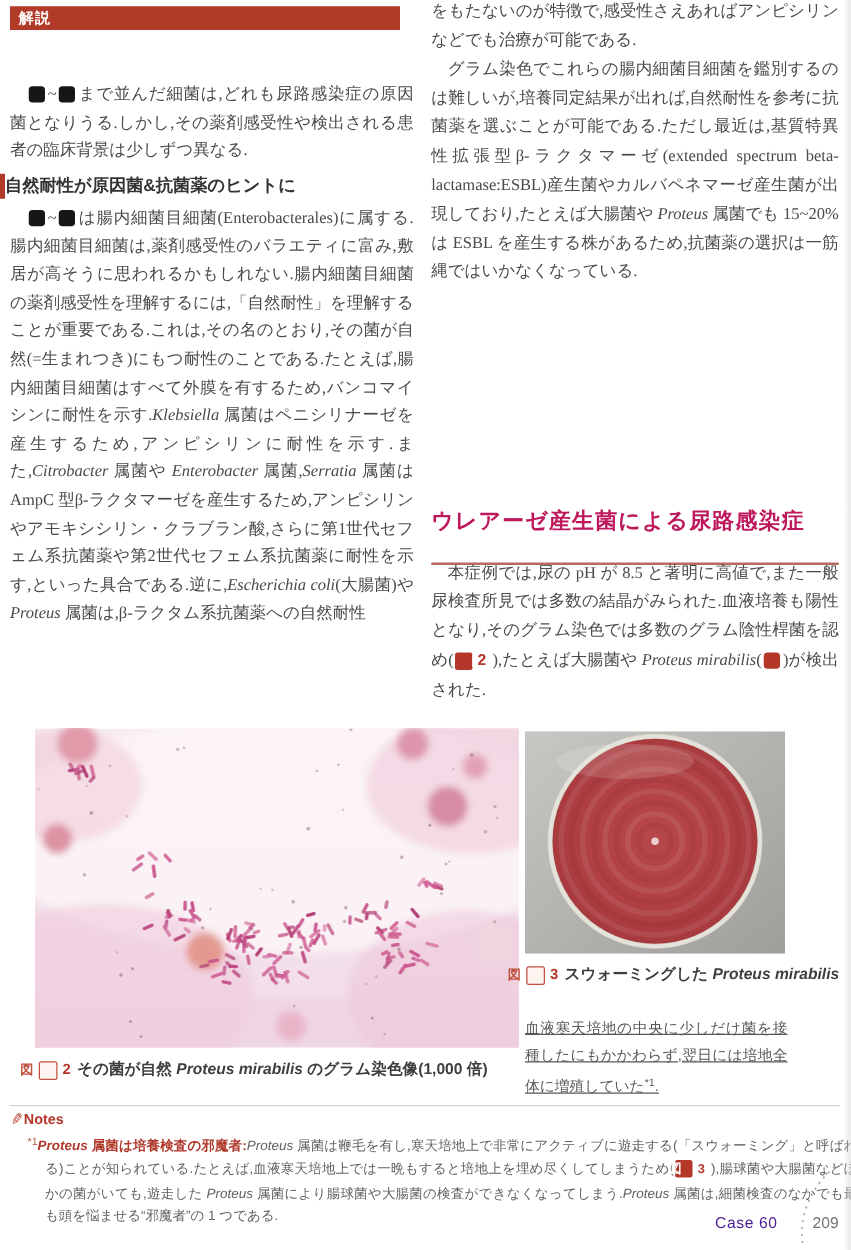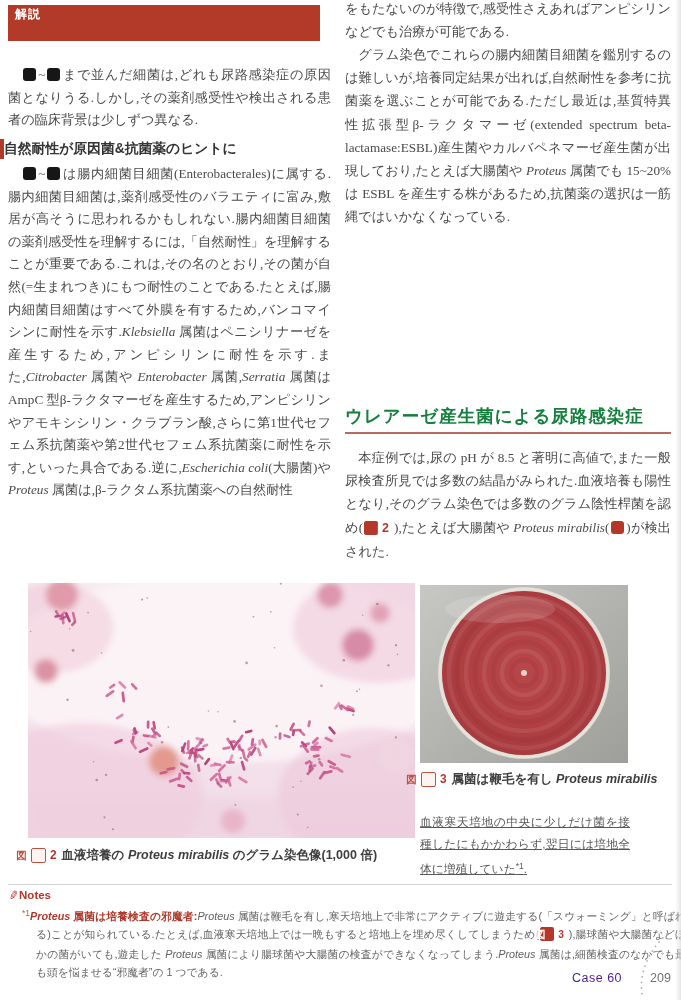--- a/index.html
+++ b/index.html
@@ -6,39 +6,39 @@
     --sans:"Liberation Sans","DejaVu Sans",sans-serif;
     --serif:"Liberation Serif","DejaVu Serif",serif;
     --accent:#b23a29;
   }
   html,body{margin:0;padding:0;}
   #page{position:relative;width:681px;height:1000px;background:#ffffff;overflow:hidden;
         font-family:var(--serif);color:#474747;}
   .abs{position:absolute;}
 
   
-  .tab{left:8px;top:5px;width:305px;height:36px;background:var(--accent);color:#fff;
+  .tab{left:8px;top:5px;width:305px;height:19px;background:var(--accent);color:#fff;
        font:bold 12px/19px var(--sans);padding-left:7px;letter-spacing:1px;}
   .title{left:8px;top:27px;width:322px;font-family:var(--sans);font-weight:600;
          font-size:20px;letter-spacing:1.5px;color:#3d3d3d;padding-bottom:7px;
          border-bottom:3px solid #a84a3c;}
 
   
   .para{font-size:13.2px;line-height:22.6px;text-align:justify;color:#4a4a4a;}
   .ind{text-indent:1em;}
   .p1{left:8px;top:64px;width:323px;}
   .sub{left:0;top:139px;border-left:4px solid var(--accent);padding-left:0;
        font-family:var(--sans);font-weight:bold;font-size:13.8px;color:#333;line-height:20px;}
   .p2{left:8px;top:163px;width:323px;}
   .rp{left:345px;width:326px;line-height:23.2px;}
   .rp1{top:-3px;}
   .rp2{top:43px;}
   .rp3{top:252px;}
   .h2{left:345px;top:404px;width:326px;font-family:var(--sans);font-weight:600;
-      font-size:17.5px;letter-spacing:1px;color:#15803d;padding-bottom:4px;
+      font-size:17.5px;letter-spacing:1px;color:#be185d;padding-bottom:22px;
       border-bottom:2px solid #b86a5e;}
   .rp4{top:446px;}
 
   
   .it{font-style:italic;}
   .badge{display:inline-block;width:13px;height:13px;border-radius:3px;background:#161616;
          color:#fff;font:bold 10px/13px var(--sans);text-align:center;vertical-align:1px;margin:0 2px;}
   .badge-red{background:#b5372a;}
   .figbox{display:inline-block;width:14px;height:14px;border-radius:2px;background:#b5372a;
           color:#fff;font:bold 10.5px/14px var(--sans);text-align:center;vertical-align:0;margin:0 1px;}
@@ -317,22 +317,22 @@
           <circle cx="104" cy="88" r="58" fill="none" stroke="rgba(240,220,215,0.10)" stroke-width="4.5"></circle>
           <circle cx="104" cy="88" r="67" fill="none" stroke="rgba(110,30,35,0.10)" stroke-width="4.5"></circle>
           <circle cx="104" cy="88" r="75" fill="none" stroke="rgba(240,220,215,0.10)" stroke-width="4.5"></circle>
         </g>
       <circle cx="104" cy="88" r="3" fill="#ead9d6" opacity="0.95"></circle>
       <ellipse cx="80" cy="24" rx="55" ry="14" fill="#ffffff" opacity="0.14"></ellipse>
       <circle cx="104" cy="88" r="84" fill="none" stroke="#e9e6df" stroke-width="3" opacity="0.8"></circle>
     </svg>
   </div>
 
-  <p class="abs cap fig2cap" style="margin:0;"><span class="figbox figo">図</span><span class="fignum">2</span><span>血液培養の </span><span class="it">Proteus mirabilis</span><span> のグラム染色像(1,000 倍)</span></p>
-  <p class="abs cap fig3cap" style="margin:0;"><span class="figbox figo">図</span><span class="fignum">3</span><span>属菌は鞭毛を有し </span><span class="it">Proteus mirabilis</span></p>
+  <p class="abs cap fig2cap" style="margin:0;"><span class="figbox figo">図</span><span class="fignum">2</span><span>その菌が自然 </span><span class="it">Proteus mirabilis</span><span> のグラム染色像(1,000 倍)</span></p>
+  <p class="abs cap fig3cap" style="margin:0;"><span class="figbox figo">図</span><span class="fignum">3</span><span>スウォーミングした </span><span class="it">Proteus mirabilis</span></p>
   <p class="abs fig3desc" style="margin:0;text-decoration:underline;"><span>血液寒天培地の中央に少しだけ菌を接種したにもかかわらず,翌日には培地全体に増殖していた</span><span class="sup">*1</span><span>.</span></p>
 
   <div class="abs notesline"></div>
   <div class="abs noteshead">
     <span class="pencil">✎</span><span>Notes</span>
   </div>
   <p class="abs notesbody" style="margin:0;"><span class="sup">*1</span><span class="rbold it">Proteus</span><span class="rbold"> 属菌は培養検査の邪魔者:</span><span class="it">Proteus</span><span> 属菌は鞭毛を有し,寒天培地上で非常にアクティブに遊走する(「スウォーミング」と呼ばれる)ことが知られている.たとえば,血液寒天培地上では一晩もすると培地上を埋め尽くしてしまうため(</span><span class="figbox">図</span><span class="fignum">3</span><span>),腸球菌や大腸菌などほかの菌がいても,遊走した </span><span class="it">Proteus</span><span> 属菌により腸球菌や大腸菌の検査ができなくなってしまう.</span><span class="it">Proteus</span><span> 属菌は,細菌検査のなかでも最も頭を悩ませる“邪魔者”の 1 つである.</span></p>
 
   <div class="abs case">Case 60</div>
   <div class="abs pagenum">209</div>

